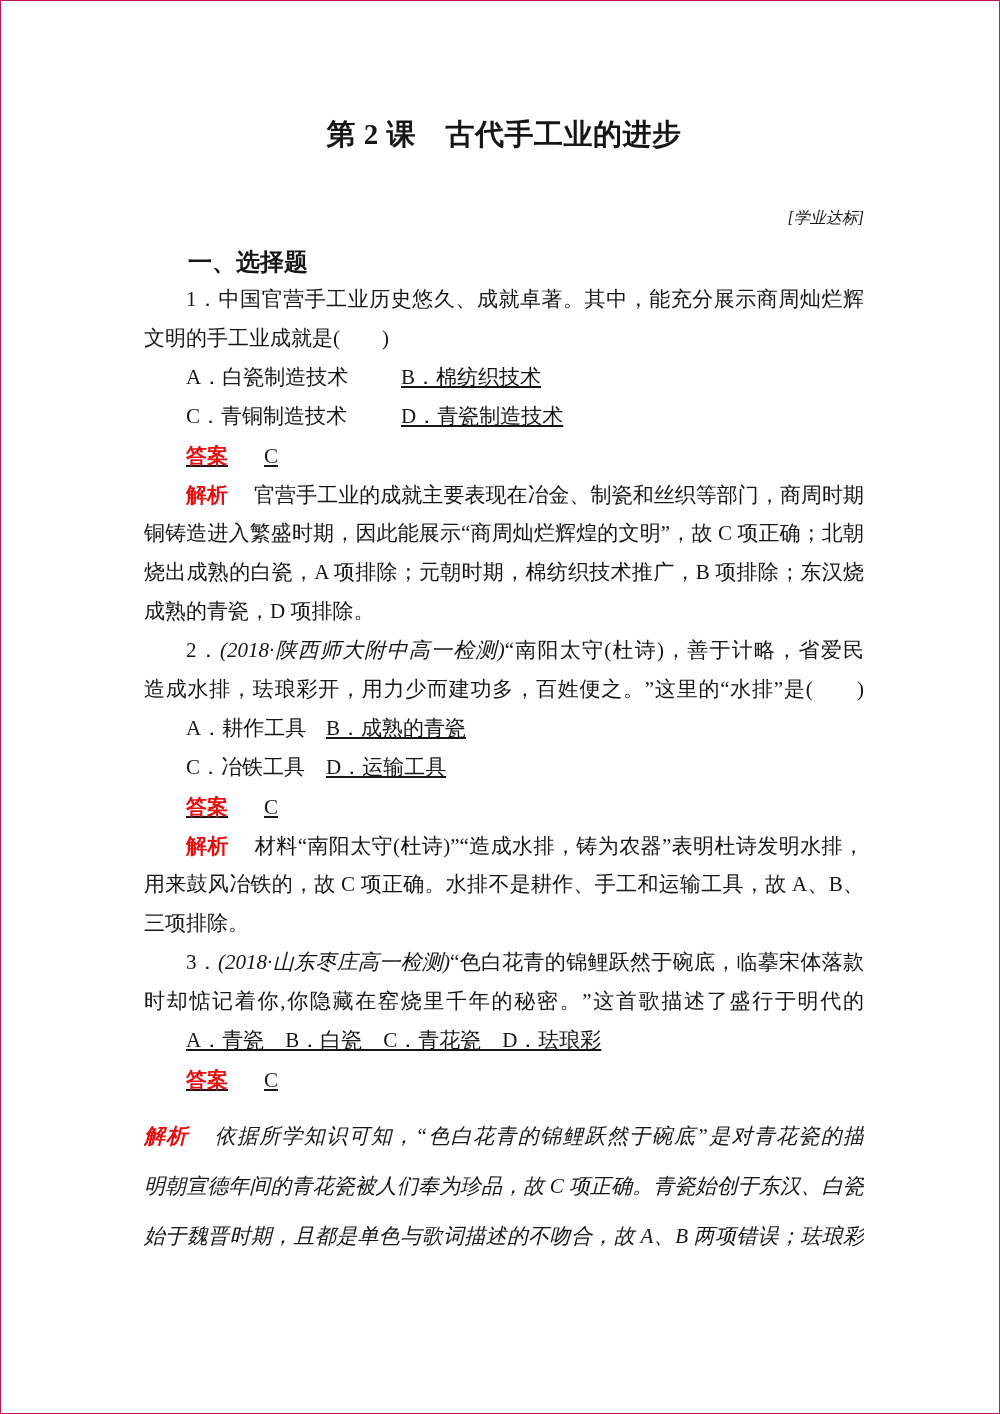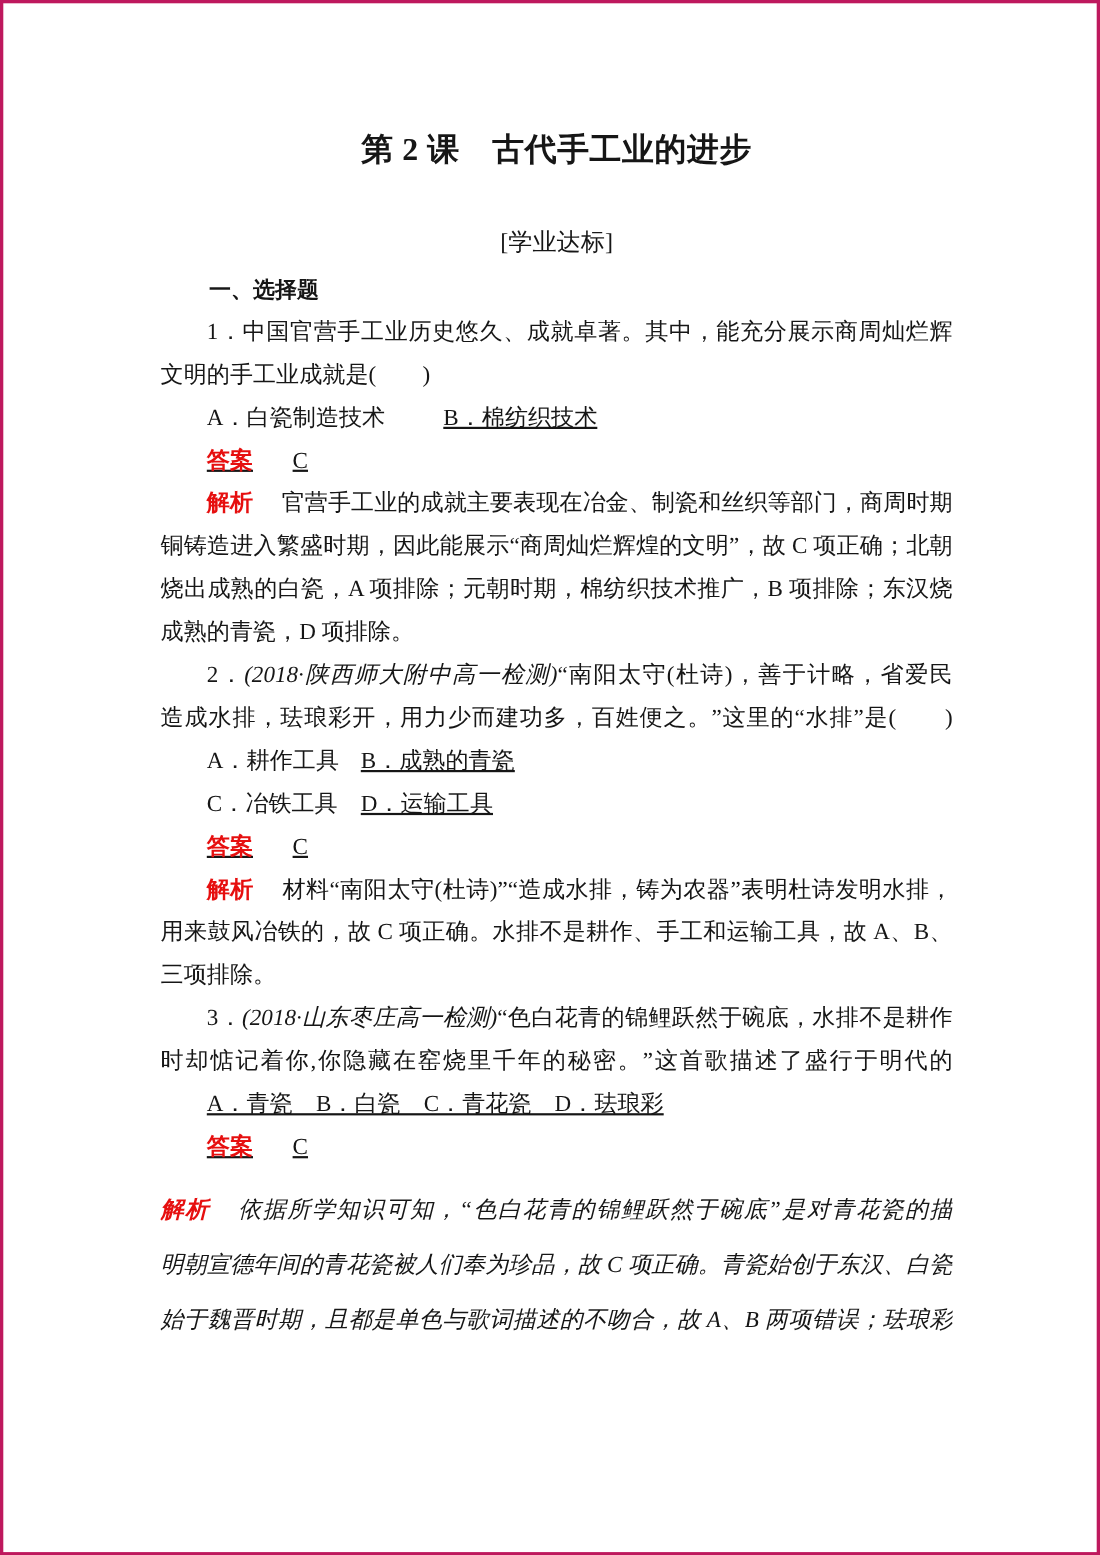--- a/index.html
+++ b/index.html
@@ -6,50 +6,51 @@
     margin: 0;
     padding: 0;
     background: #ffffff;
   }
   .page {
     position: relative;
     width: 1000px;
     height: 1414px;
     background: #ffffff;
     box-sizing: border-box;
-    border: 3px solid #be185d;
+    border: 1px solid #be185d;
     overflow: hidden;
     font-family: "Liberation Serif", "DejaVu Serif", serif;
     color: #161616;
   }
   .content {
     position: absolute;
     left: 143px;
     top: 0;
     width: 720px;
   }
   .doc-title {
     margin: 116px 0 0 0;
     text-align: center;
     font-size: 29px;
     line-height: 34px;
     font-weight: bold;
     letter-spacing: 0.5px;
   }
   .doc-subtitle {
     margin-top: 52px;
-    text-align: center;
-    font-size: 22px;
+    text-align: right;
+    font-size: 16px;
     line-height: 30px;
+    font-style: italic;
   }
   .section-heading {
     margin-top: 14px;
     font-family: "Liberation Sans", "DejaVu Sans", sans-serif;
     font-weight: bold;
-    font-size: 20px;
+    font-size: 24px;
     line-height: 30px;
     text-indent: 44px;
   }
   .body-block { margin-top: 3px; }
   .ln {
     font-size: 21px;
     line-height: 39px;
     height: 39px;
     overflow: hidden;
     text-align: justify;
@@ -84,20 +85,23 @@
 
     <div class="body-block">
 
       <div>
         <div class="ln full ind">1．中国官营手工业历史悠久、成就卓著。其中，能充分展示商周灿烂辉煌</div>
         <div class="ln last">文明的手工业成就是(　　)</div>
         <div class="ln pad">
           <span class="optcell w215">A．白瓷制造技术</span><span>B．棉纺织技术</span>
         </div>
         <div class="ln pad">
+          <span class="optcell w215">C．青铜制造技术</span><span>D．青瓷制造技术</span>
+        </div>
+        <div class="ln pad">
           <span class="red-label lbl-ans">答案</span><span>C</span>
         </div>
         <div class="ln full ind">
           <span class="red-label lbl-ana">解析</span><span>官营手工业的成就主要表现在冶金、制瓷和丝织等部门，商周时期青</span>
         </div>
         <div class="ln full">铜铸造进入繁盛时期，因此能展示“商周灿烂辉煌的文明”，故 C 项正确；北朝</div>
         <div class="ln full">烧出成熟的白瓷，A 项排除；元朝时期，棉纺织技术推广，B 项排除；东汉烧出</div>
         <div class="ln last">成熟的青瓷，D 项排除。</div>
       </div>
 
@@ -117,21 +121,21 @@
         </div>
         <div class="ln full ind">
           <span class="red-label lbl-ana">解析</span><span>材料“南阳太守(杜诗)”“造成水排，铸为农器”表明杜诗发明水排，</span>
         </div>
         <div class="ln full">用来鼓风冶铁的，故 C 项正确。水排不是耕作、手工和运输工具，故 A、B、D</div>
         <div class="ln last">三项排除。</div>
       </div>
 
       <div>
         <div class="ln full ind">
-          <span>3．</span><span class="kai">(2018·山东枣庄高一检测)</span><span>“色白花青的锦鲤跃然于碗底，水排不是耕作</span>
+          <span>3．</span><span class="kai">(2018·山东枣庄高一检测)</span><span>“色白花青的锦鲤跃然于碗底，临摹宋体落款</span>
         </div>
         <div class="ln full">时却惦记着你,你隐藏在窑烧里千年的秘密。”这首歌描述了盛行于明代的(　　)</div>
         <div class="ln pad">A．青瓷　B．白瓷　C．青花瓷　D．珐琅彩</div>
         <div class="ln pad">
           <span class="red-label lbl-ans">答案</span><span>C</span>
         </div>
         <div class="wide">
           <div class="ln full">
             <span class="red-label lbl-ana">解析</span><span>依据所学知识可知，“色白花青的锦鲤跃然于碗底”是对青花瓷的描写，</span>
           </div>

